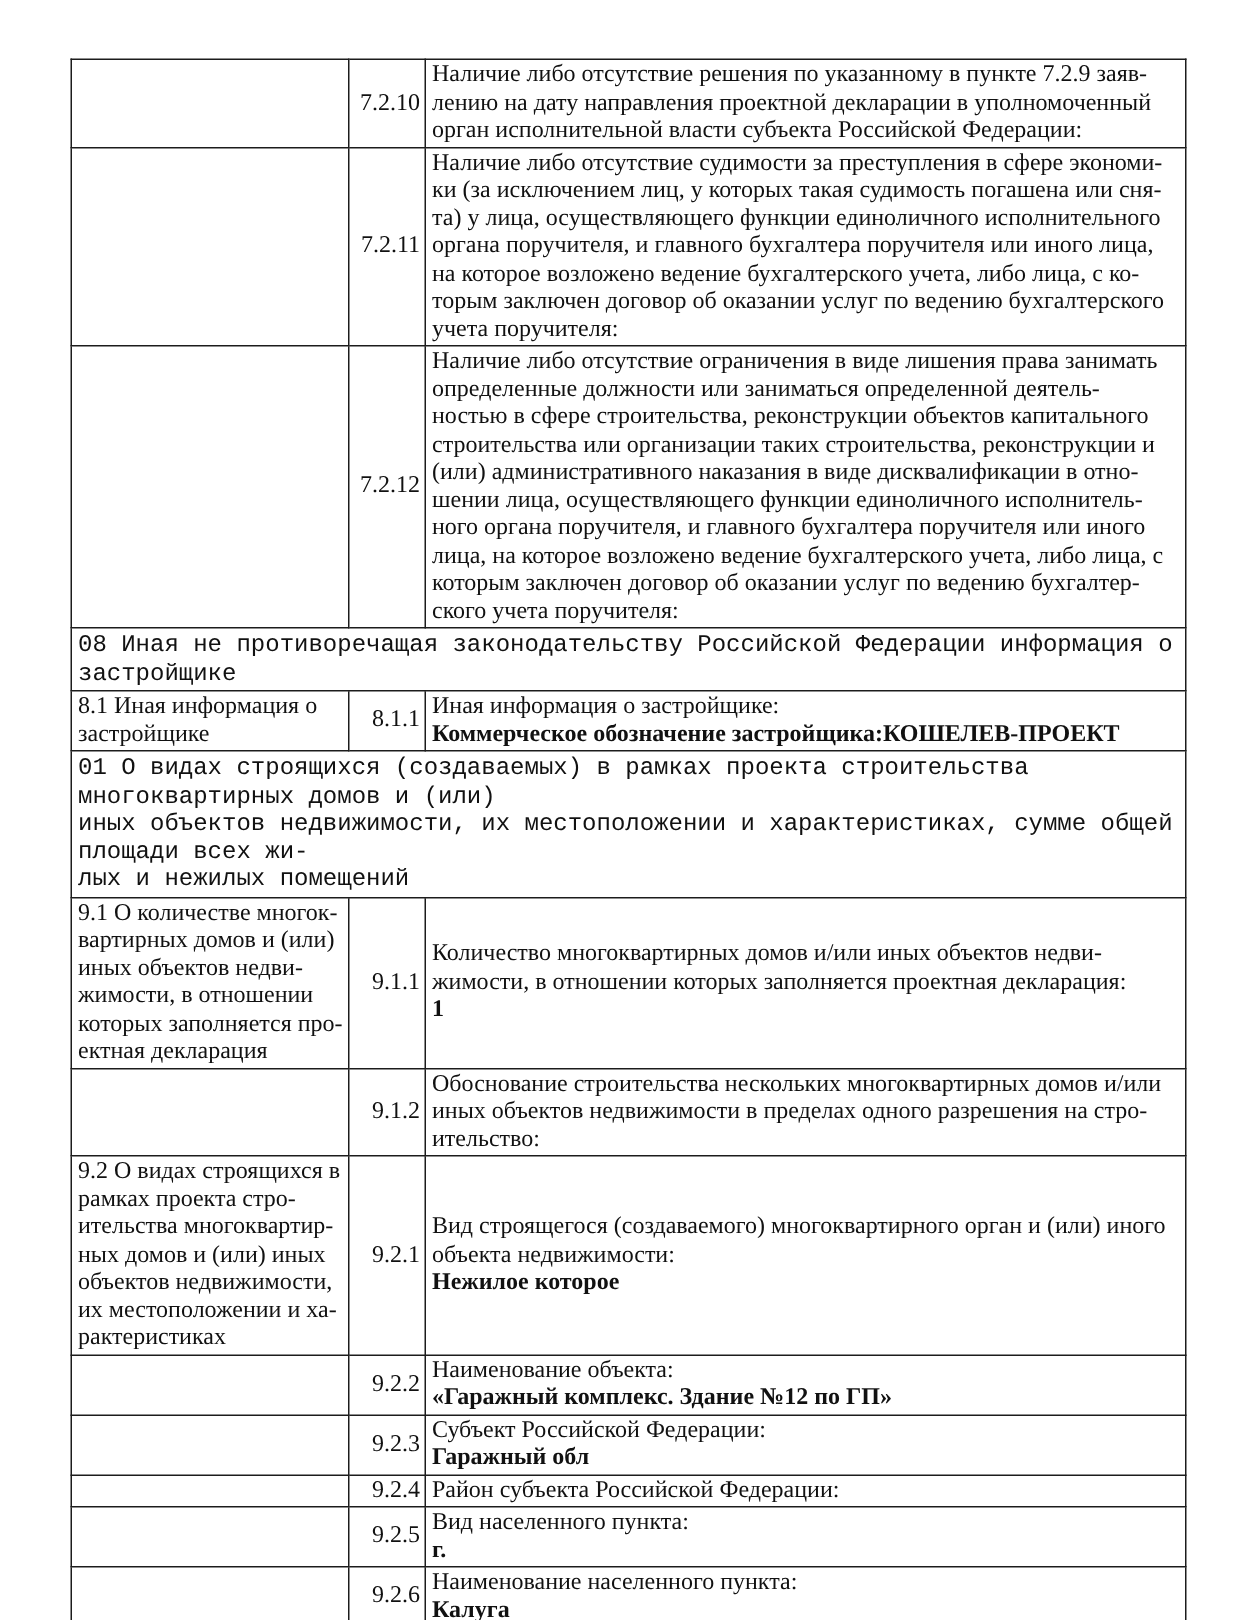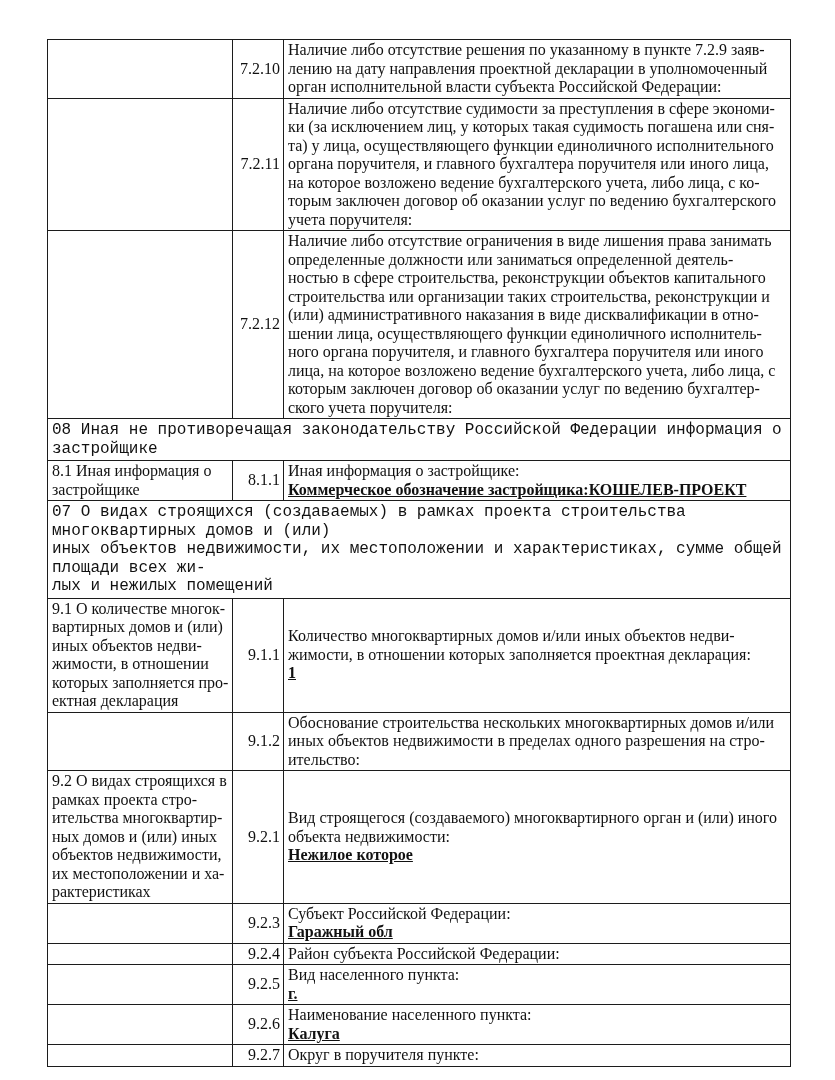--- a/index.html
+++ b/index.html
@@ -42,21 +42,20 @@
   }
   td.c-section .txt,
   td.c-content .lbl,
   td.c-full .txt {
     white-space: pre-line;
   }
   td.c-content .val {
     display: block;
     font-weight: bold;
     white-space: pre-line;
-    text-decoration: underline;
   }
   td.c-full {
     padding: 2px 3px 2px 4px;
     font-family: Liberation Mono, monospace;
   }
 </style>
 </head>
 <body>
 
 <table class="doc-table">
@@ -119,21 +118,21 @@
       <td class="c-section"><span class="txt">8.1 Иная информация о
 застройщике</span></td>
       <td class="c-num">8.1.1</td>
       <td class="c-content">
         <span class="lbl">Иная информация о застройщике:</span>
         <b class="val">Коммерческое обозначение застройщика:КОШЕЛЕВ-ПРОЕКТ</b>
       </td>
     </tr>
 
     <tr>
-      <td class="c-full" colspan="3"><span class="txt">07 О видах строящихся (создаваемых) в рамках проекта строительства многоквартирных домов и (или)
+      <td class="c-full" colspan="3"><span class="txt">01 О видах строящихся (создаваемых) в рамках проекта строительства многоквартирных домов и (или)
 иных объектов недвижимости, их местоположении и характеристиках, сумме общей площади всех жи-
 лых и нежилых помещений</span></td>
     </tr>
 
     <tr>
       <td class="c-section"><span class="txt">9.1 О количестве многок-
 вартирных домов и (или)
 иных объектов недви-
 жимости, в отношении
 которых заполняется про-
@@ -166,20 +165,28 @@
 их местоположении и ха-
 рактеристиках</span></td>
       <td class="c-num">9.2.1</td>
       <td class="c-content">
         <span class="lbl">Вид строящегося (создаваемого) многоквартирного орган и (или) иного
 объекта недвижимости:</span>
         <b class="val">Нежилое которое</b>
       </td>
     </tr>
 
+    <tr>
+      <td class="c-section"><span class="txt"></span></td>
+      <td class="c-num">9.2.2</td>
+      <td class="c-content">
+        <span class="lbl">Наименование объекта:</span>
+        <b class="val">«Гаражный комплекс. Здание №12 по ГП»</b>
+      </td>
+    </tr>
 
     <tr>
       <td class="c-section"><span class="txt"></span></td>
       <td class="c-num">9.2.3</td>
       <td class="c-content">
         <span class="lbl">Субъект Российской Федерации:</span>
         <b class="val">Гаражный обл</b>
       </td>
     </tr>
 

